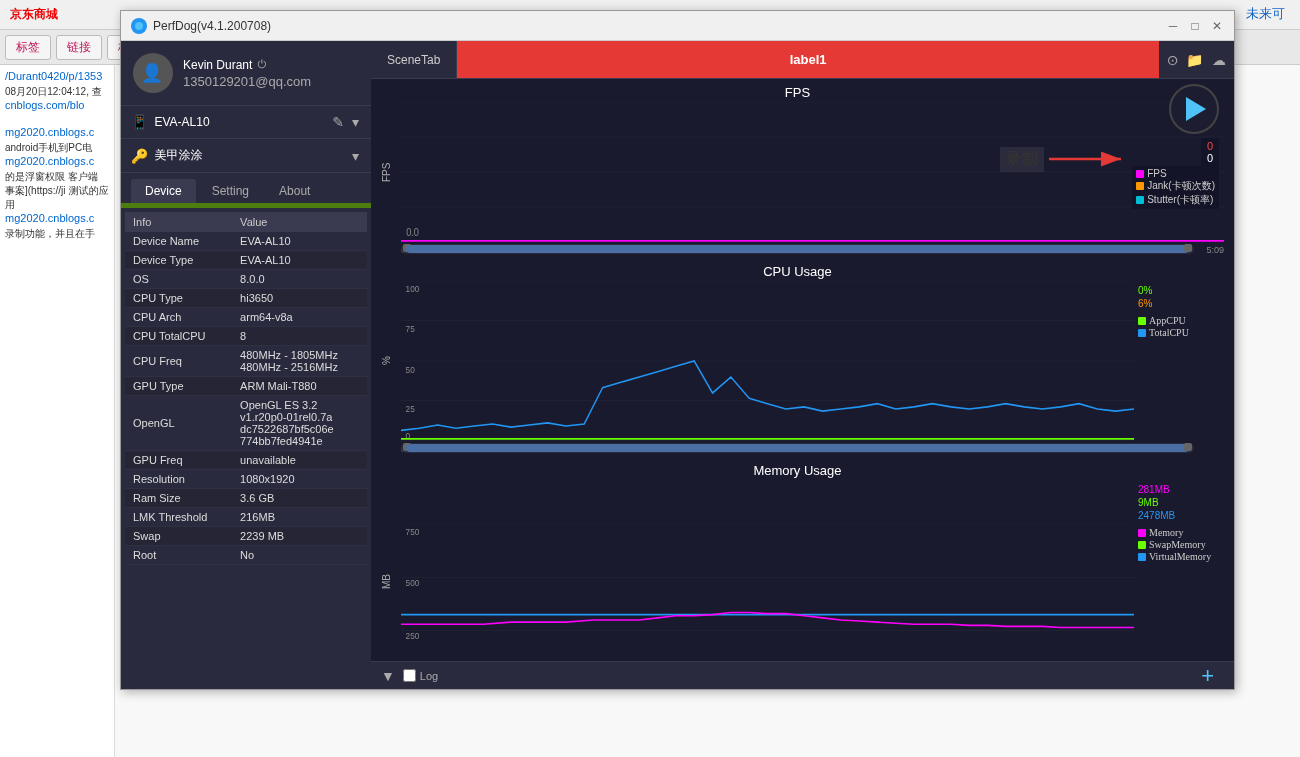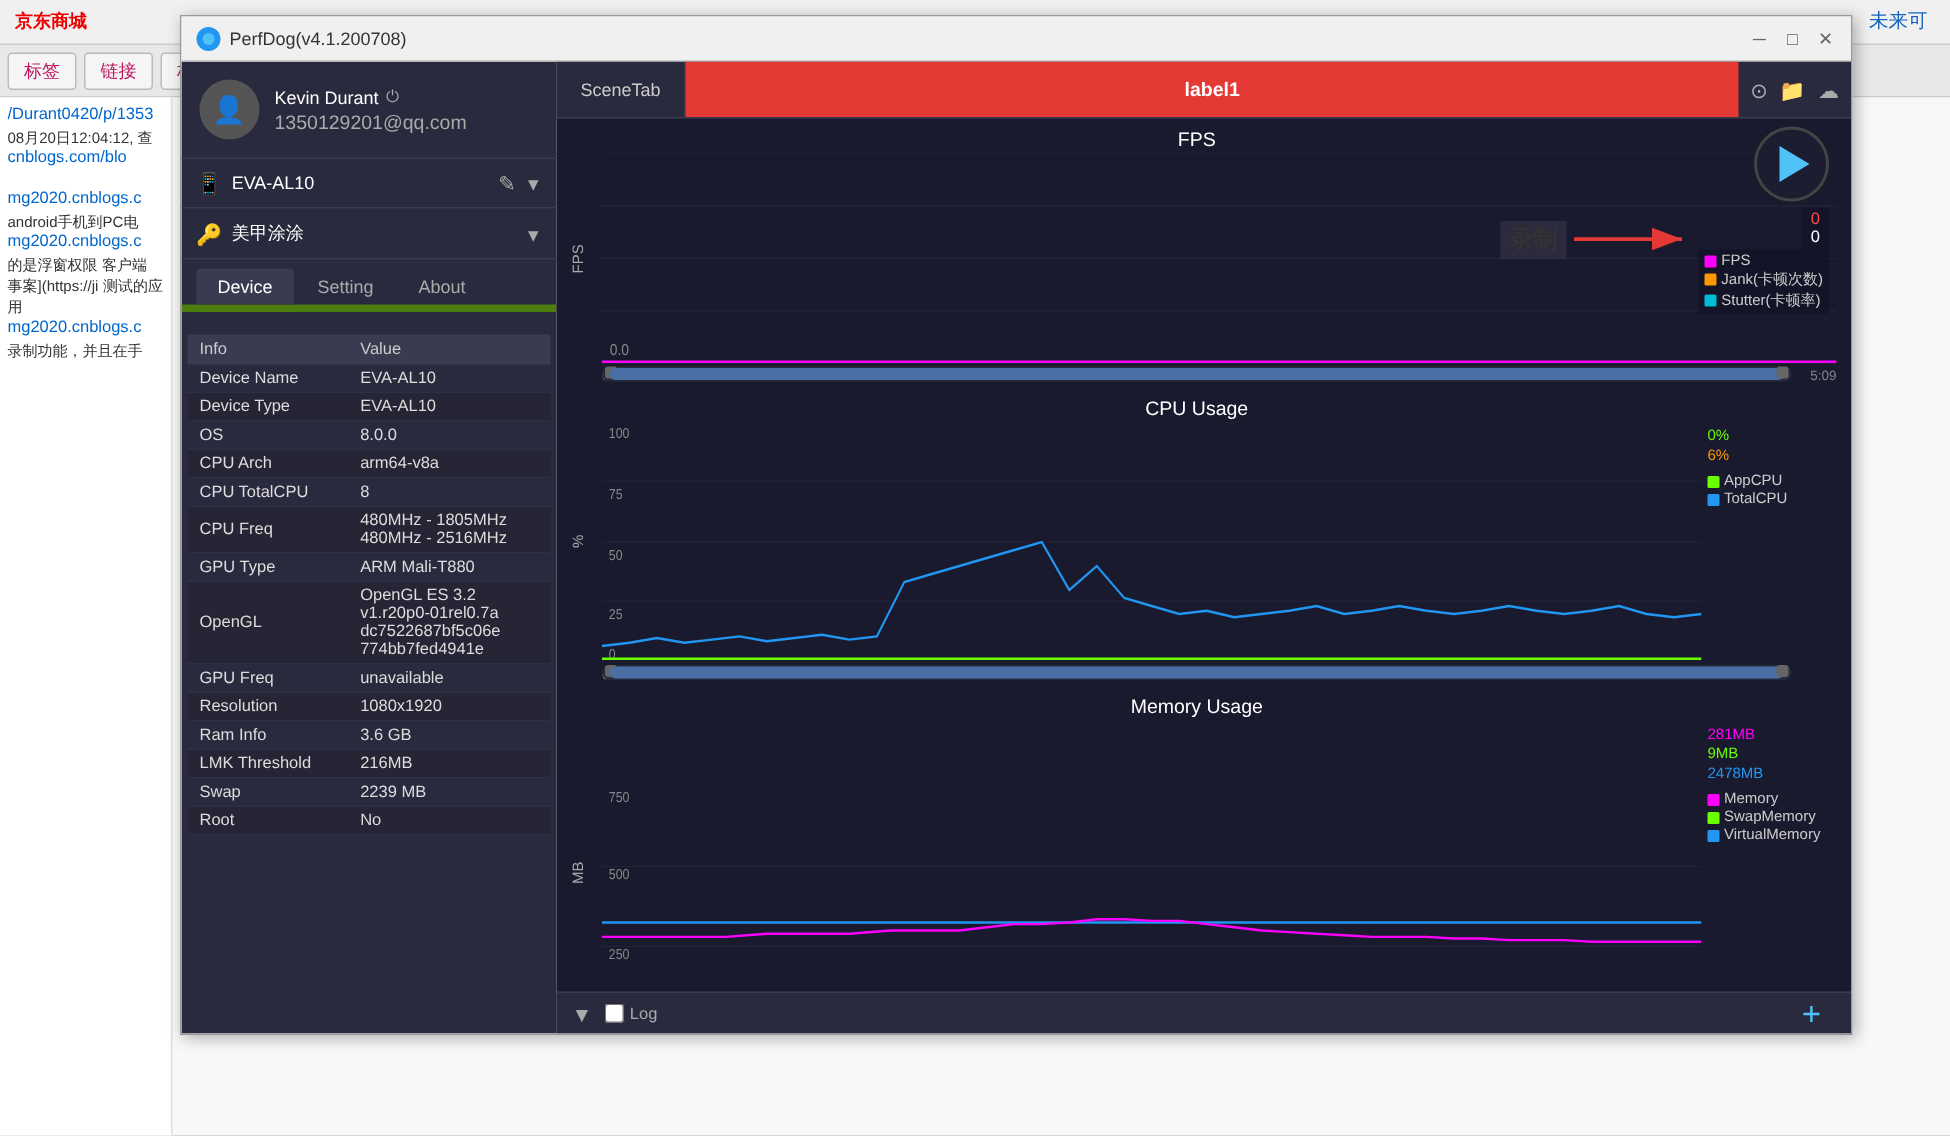--- a/index.html
+++ b/index.html
@@ -289,21 +289,20 @@
     .device-tab.active {
       background: #3a3a50;
       color: #fff;
     }
 
     
     .device-info-table {
       flex: 1;
       overflow-y: auto;
       padding: 4px;
-      margin-top: 11px;
     }
 
     .device-info-table table {
       width: 100%;
       border-collapse: collapse;
     }
 
     .device-info-table th {
       background: #3a3a50;
       color: #ccc;
@@ -492,20 +491,21 @@
       padding: 4px 4px;
       font-size: 10px;
     }
 
     .chart-right-value {
       margin-bottom: 2px;
     }
 
     .chart-legend-items {
       margin-top: 4px;
+      font-family: Liberation Serif, serif;
     }
 
     .chart-legend-item {
       display: flex;
       align-items: center;
       gap: 3px;
       color: #ccc;
       font-size: 10px;
       margin-bottom: 1px;
     }
@@ -737,20 +737,24 @@
               </tr>
               <tr>
                 <td>Device Type</td>
                 <td style="white-space: pre-line;">EVA-AL10</td>
               </tr>
               <tr>
                 <td>OS</td>
                 <td style="white-space: pre-line;">8.0.0</td>
               </tr>
               <tr>
+                <td>CPU Type</td>
+                <td style="white-space: pre-line;">hi3650</td>
+              </tr>
+              <tr>
                 <td>CPU Arch</td>
                 <td style="white-space: pre-line;">arm64-v8a</td>
               </tr>
               <tr>
                 <td>CPU TotalCPU</td>
                 <td style="white-space: pre-line;">8</td>
               </tr>
               <tr>
                 <td>CPU Freq</td>
                 <td style="white-space: pre-line;">480MHz - 1805MHz
@@ -769,21 +773,21 @@
               </tr>
               <tr>
                 <td>GPU Freq</td>
                 <td style="white-space: pre-line;">unavailable</td>
               </tr>
               <tr>
                 <td>Resolution</td>
                 <td style="white-space: pre-line;">1080x1920</td>
               </tr>
               <tr>
-                <td>Ram Info</td>
+                <td>Ram Size</td>
                 <td style="white-space: pre-line;">3.6 GB</td>
               </tr>
               <tr>
                 <td>LMK Threshold</td>
                 <td style="white-space: pre-line;">216MB</td>
               </tr>
               <tr>
                 <td>Swap</td>
                 <td style="white-space: pre-line;">2239 MB</td>
               </tr>

